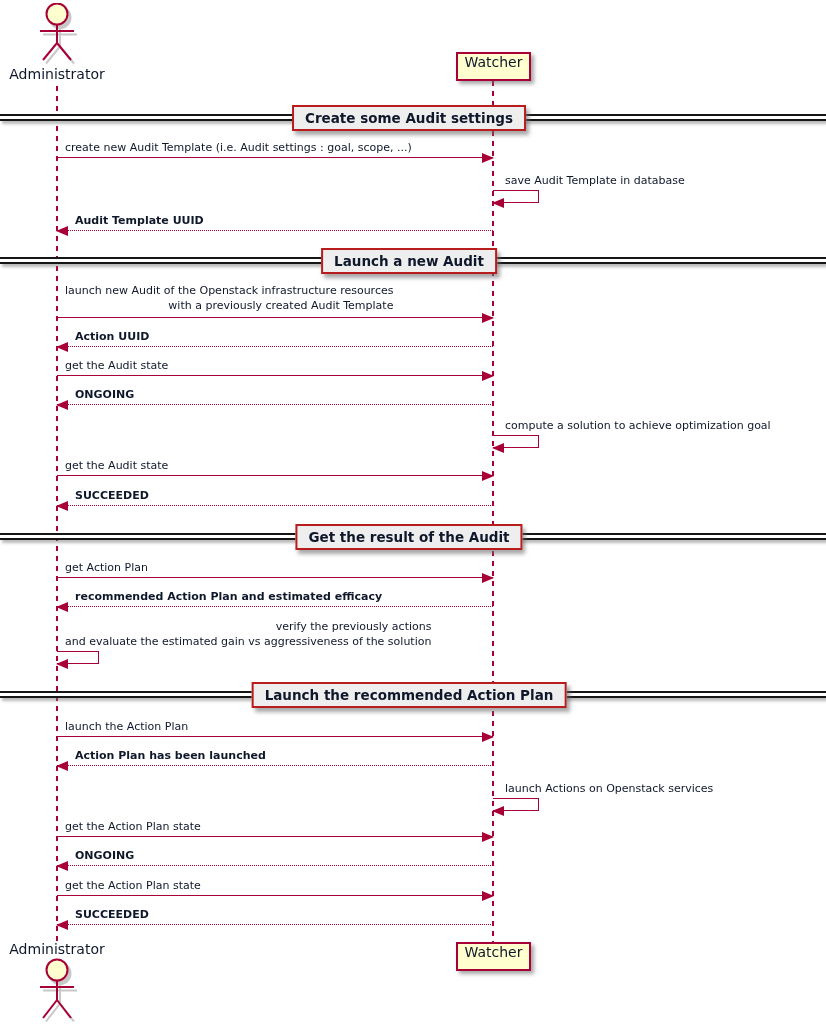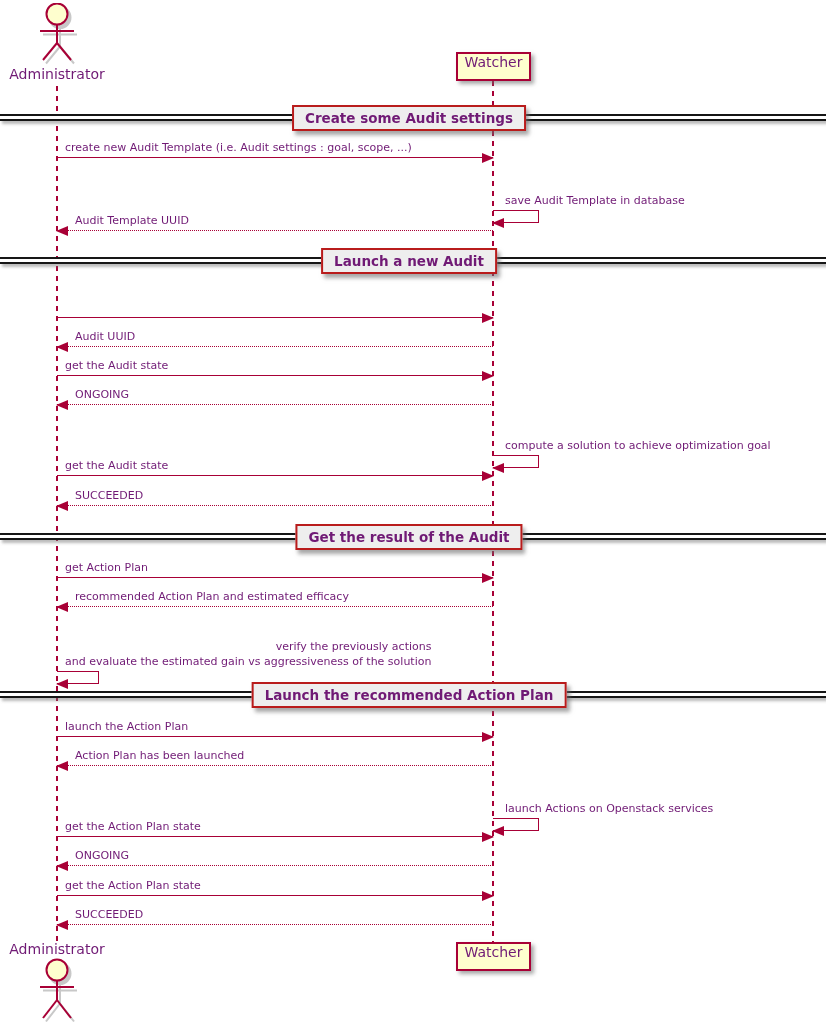--- a/index.html
+++ b/index.html
@@ -1,18 +1,18 @@
 <!DOCTYPE html>
 <html><head>
 <meta charset="utf-8">
 <style>
   html,body { margin:0; padding:0; background:#ffffff; }
   .canvas {
     position:relative; width:826px; height:1030px; overflow:hidden;
-    background:#ffffff; color:#701a75;
+    background:#ffffff; color:#0f172a;
     font-family:"DejaVu Sans", "Liberation Sans", sans-serif;
   }
 
   
   .lifeline {
     position:absolute; width:2px; z-index:1;
     background:repeating-linear-gradient(to bottom,#A80036 0,#A80036 5px,transparent 5px,transparent 10px);
   }
 
   
@@ -43,33 +43,33 @@
     box-shadow:3px 4px 4px rgba(110,110,110,0.6);
   }
 
   
   .msg { position:absolute; z-index:2; font-size:11px;text-align:right; }
   .msg.fwd, .msg.ret { left:57px; width:436px; height:18px; }
   .msg.two { height:33px; }
   .mline { position:absolute; left:0; right:0; bottom:0; height:0; border-top:1px solid #A80036; }
   .mline.dotted { border-top:1.5px dotted #A80036; }
   .mlabel { position:absolute; bottom:4px; left:8px; white-space:nowrap; }
-  .mlabel.ret-l { left:18px; }
+  .mlabel.ret-l { left:18px;font-weight:bold; }
   .mlabel2 { position:absolute; bottom:5px; left:8px; line-height:14.5px; white-space:nowrap; }
   .arrow-r {
     position:absolute; right:-1px; bottom:-5px; width:0; height:0;
     border-left:12px solid #A80036; border-top:5px solid transparent; border-bottom:5px solid transparent;
   }
   .arrow-l {
     position:absolute; left:-1px; bottom:-5px; width:0; height:0;
     border-right:12px solid #A80036; border-top:5px solid transparent; border-bottom:5px solid transparent;
   }
 
   
-  .msg.selfmsg { white-space:nowrap;margin-top:20px; }
+  .msg.selfmsg { white-space:nowrap; }
   .self-label { padding-left:12px; line-height:14px; }
   .self-label.left { padding-left:8px; line-height:14.5px; }
   .loop {
     position:relative; margin-top:2px; width:45px; height:11px;
     border:1.3px solid #A80036; border-left:none;
   }
   .loop .arrow-l { left:-1px; bottom:-6px; }
 </style>
 </head>
 <body>
@@ -124,26 +124,30 @@
     <div class="mline dotted"></div>
     <div class="arrow-l"></div>
   </div>
 
   <div class="divider-line" style="top:257px;"></div>
   <div class="divider-box" style="top:261px;">
     <span>Launch a new Audit</span>
   </div>
 
   <div class="msg fwd two" style="top:285px;">
+    <div class="mlabel2">
+      <div>launch new Audit of the Openstack infrastructure resources</div>
+      <div>with a previously created Audit Template</div>
+    </div>
     <div class="mline"></div>
     <div class="arrow-r"></div>
   </div>
 
   <div class="msg ret" style="top:329px;">
-    <div class="mlabel ret-l">Audit UUID</div>
+    <div class="mlabel ret-l">Action UUID</div>
     <div class="mline dotted"></div>
     <div class="arrow-l"></div>
   </div>
 
   <div class="msg fwd" style="top:358px;">
     <div class="mlabel">get the Audit state</div>
     <div class="mline"></div>
     <div class="arrow-r"></div>
   </div>
 

